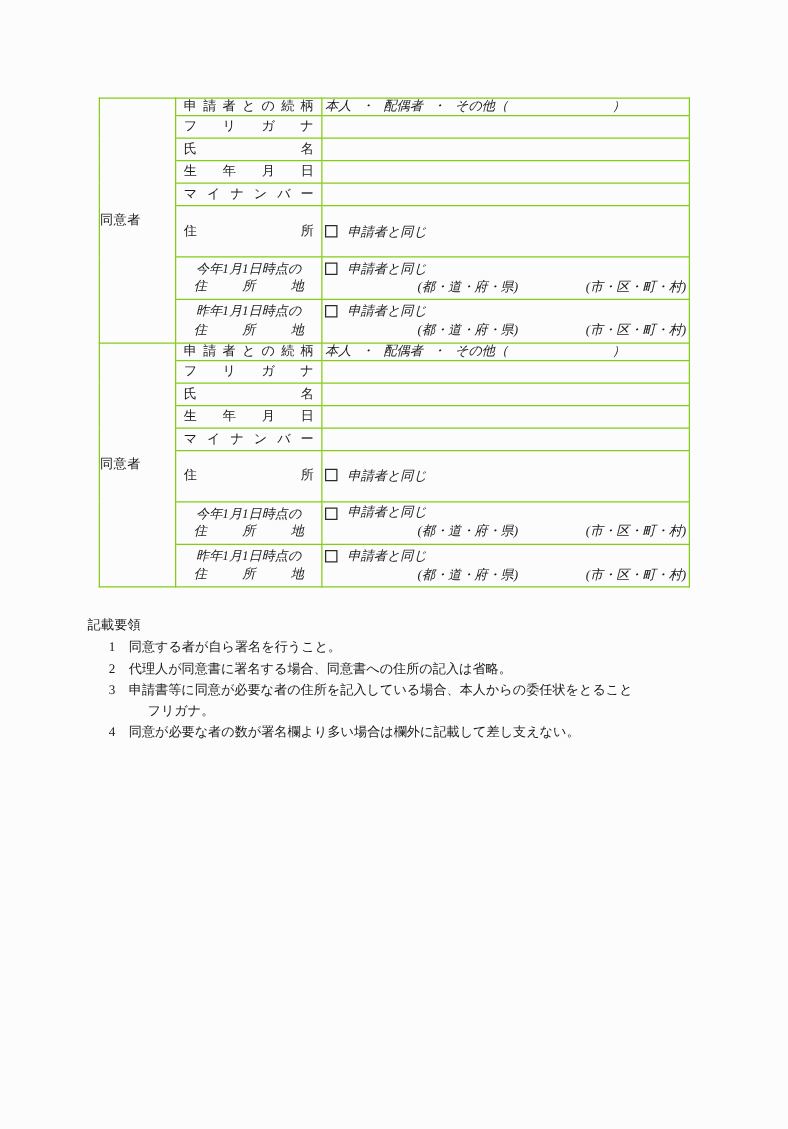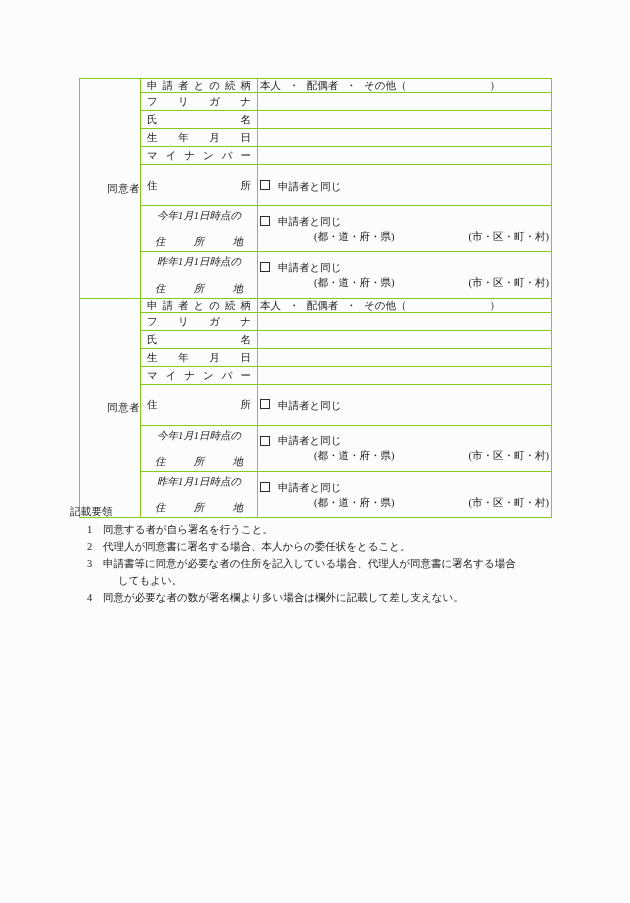--- a/index.html
+++ b/index.html
@@ -42,21 +42,21 @@
     line-height: 1.25;
   }
 
   
   col.c-group { width: 61px; }
   col.c-label { width: 117px; }
   col.c-value { width: 294px; }
 
   
   .group-cell {
-    text-align: right;
+    text-align: left;
     vertical-align: middle;
     font-size: 10.5px;
     letter-spacing: 0.4px;
   }
 
   
   .label-cell {
     text-align: center;
     padding: 2px 8px;
     white-space: nowrap;
@@ -76,26 +76,27 @@
   }
   .label-two-line .ln1 {
     display: block;
     white-space: nowrap;
   }
   .label-two-line .ln2 {
     display: block;
     text-align: justify;
     text-align-last: justify;
     padding: 0 10px;
-    margin-top: 13px;
+    margin-top: 1px;
   }
 
   
   .value-cell {
     padding: 2px 6px 2px 7px;
+    font-style: italic;
   }
   .value-blank { height: 17px; }
 
   
   .rel-line {
     display: block;
     padding-left: 2px;
     white-space: nowrap;
   }
   .rel-sep { padding: 0 5px; }
@@ -118,28 +119,28 @@
   }
   .addr-tall { height: 40px; }
   .addr-tall .cb-row { align-items: flex-start; padding-top: 2px; }
 
   .addr-line2 {
     display: flex;
     justify-content: space-between;
     padding: 2px 2px 0 0;
     white-space: nowrap;
   }
-  .addr-line2 .pref { margin-left: 56px; }
+  .addr-line2 .pref { margin-left: 76px; }
   .addr-line2 .city { margin-left: auto; }
 
   
   .notes {
     position: absolute;
     left: 70px;
-    top: 503px;
+    top: 492px;
     width: 500px;
     font-size: 10.5px;
     line-height: 1.62;
   }
   .notes-title {
     margin: 0 0 1px 0;
     font-size: 10.5px;
     font-weight: normal;
     letter-spacing: 0.2px;
   }
@@ -379,27 +380,27 @@
 
   <div class="notes">
     <p class="notes-title">記載要領</p>
     <ul class="notes-list">
       <li class="note-item">
         <span class="note-num">1</span>
         <span class="note-text">同意する者が自ら署名を行うこと。</span>
       </li>
       <li class="note-item">
         <span class="note-num">2</span>
-        <span class="note-text">代理人が同意書に署名する場合、本人からの委任状をとること。</span>
+        <span class="note-text">代理人が同意書に署名する場合、同意書への住所の記入は省略。</span>
       </li>
       <li class="note-item">
         <span class="note-num">3</span>
         <span class="note-text">
-          <span>申請書等に同意が必要な者の住所を記入している場合、代理人が同意書に署名する場合</span>
-          <span class="cont">してもよい。</span>
+          <span>申請書等に同意が必要な者の住所を記入している場合、本人からの委任状をとること</span>
+          <span class="cont">フリガナ。</span>
         </span>
       </li>
       <li class="note-item">
         <span class="note-num">4</span>
         <span class="note-text">同意が必要な者の数が署名欄より多い場合は欄外に記載して差し支えない。</span>
       </li>
     </ul>
   </div>
 
 </div>

